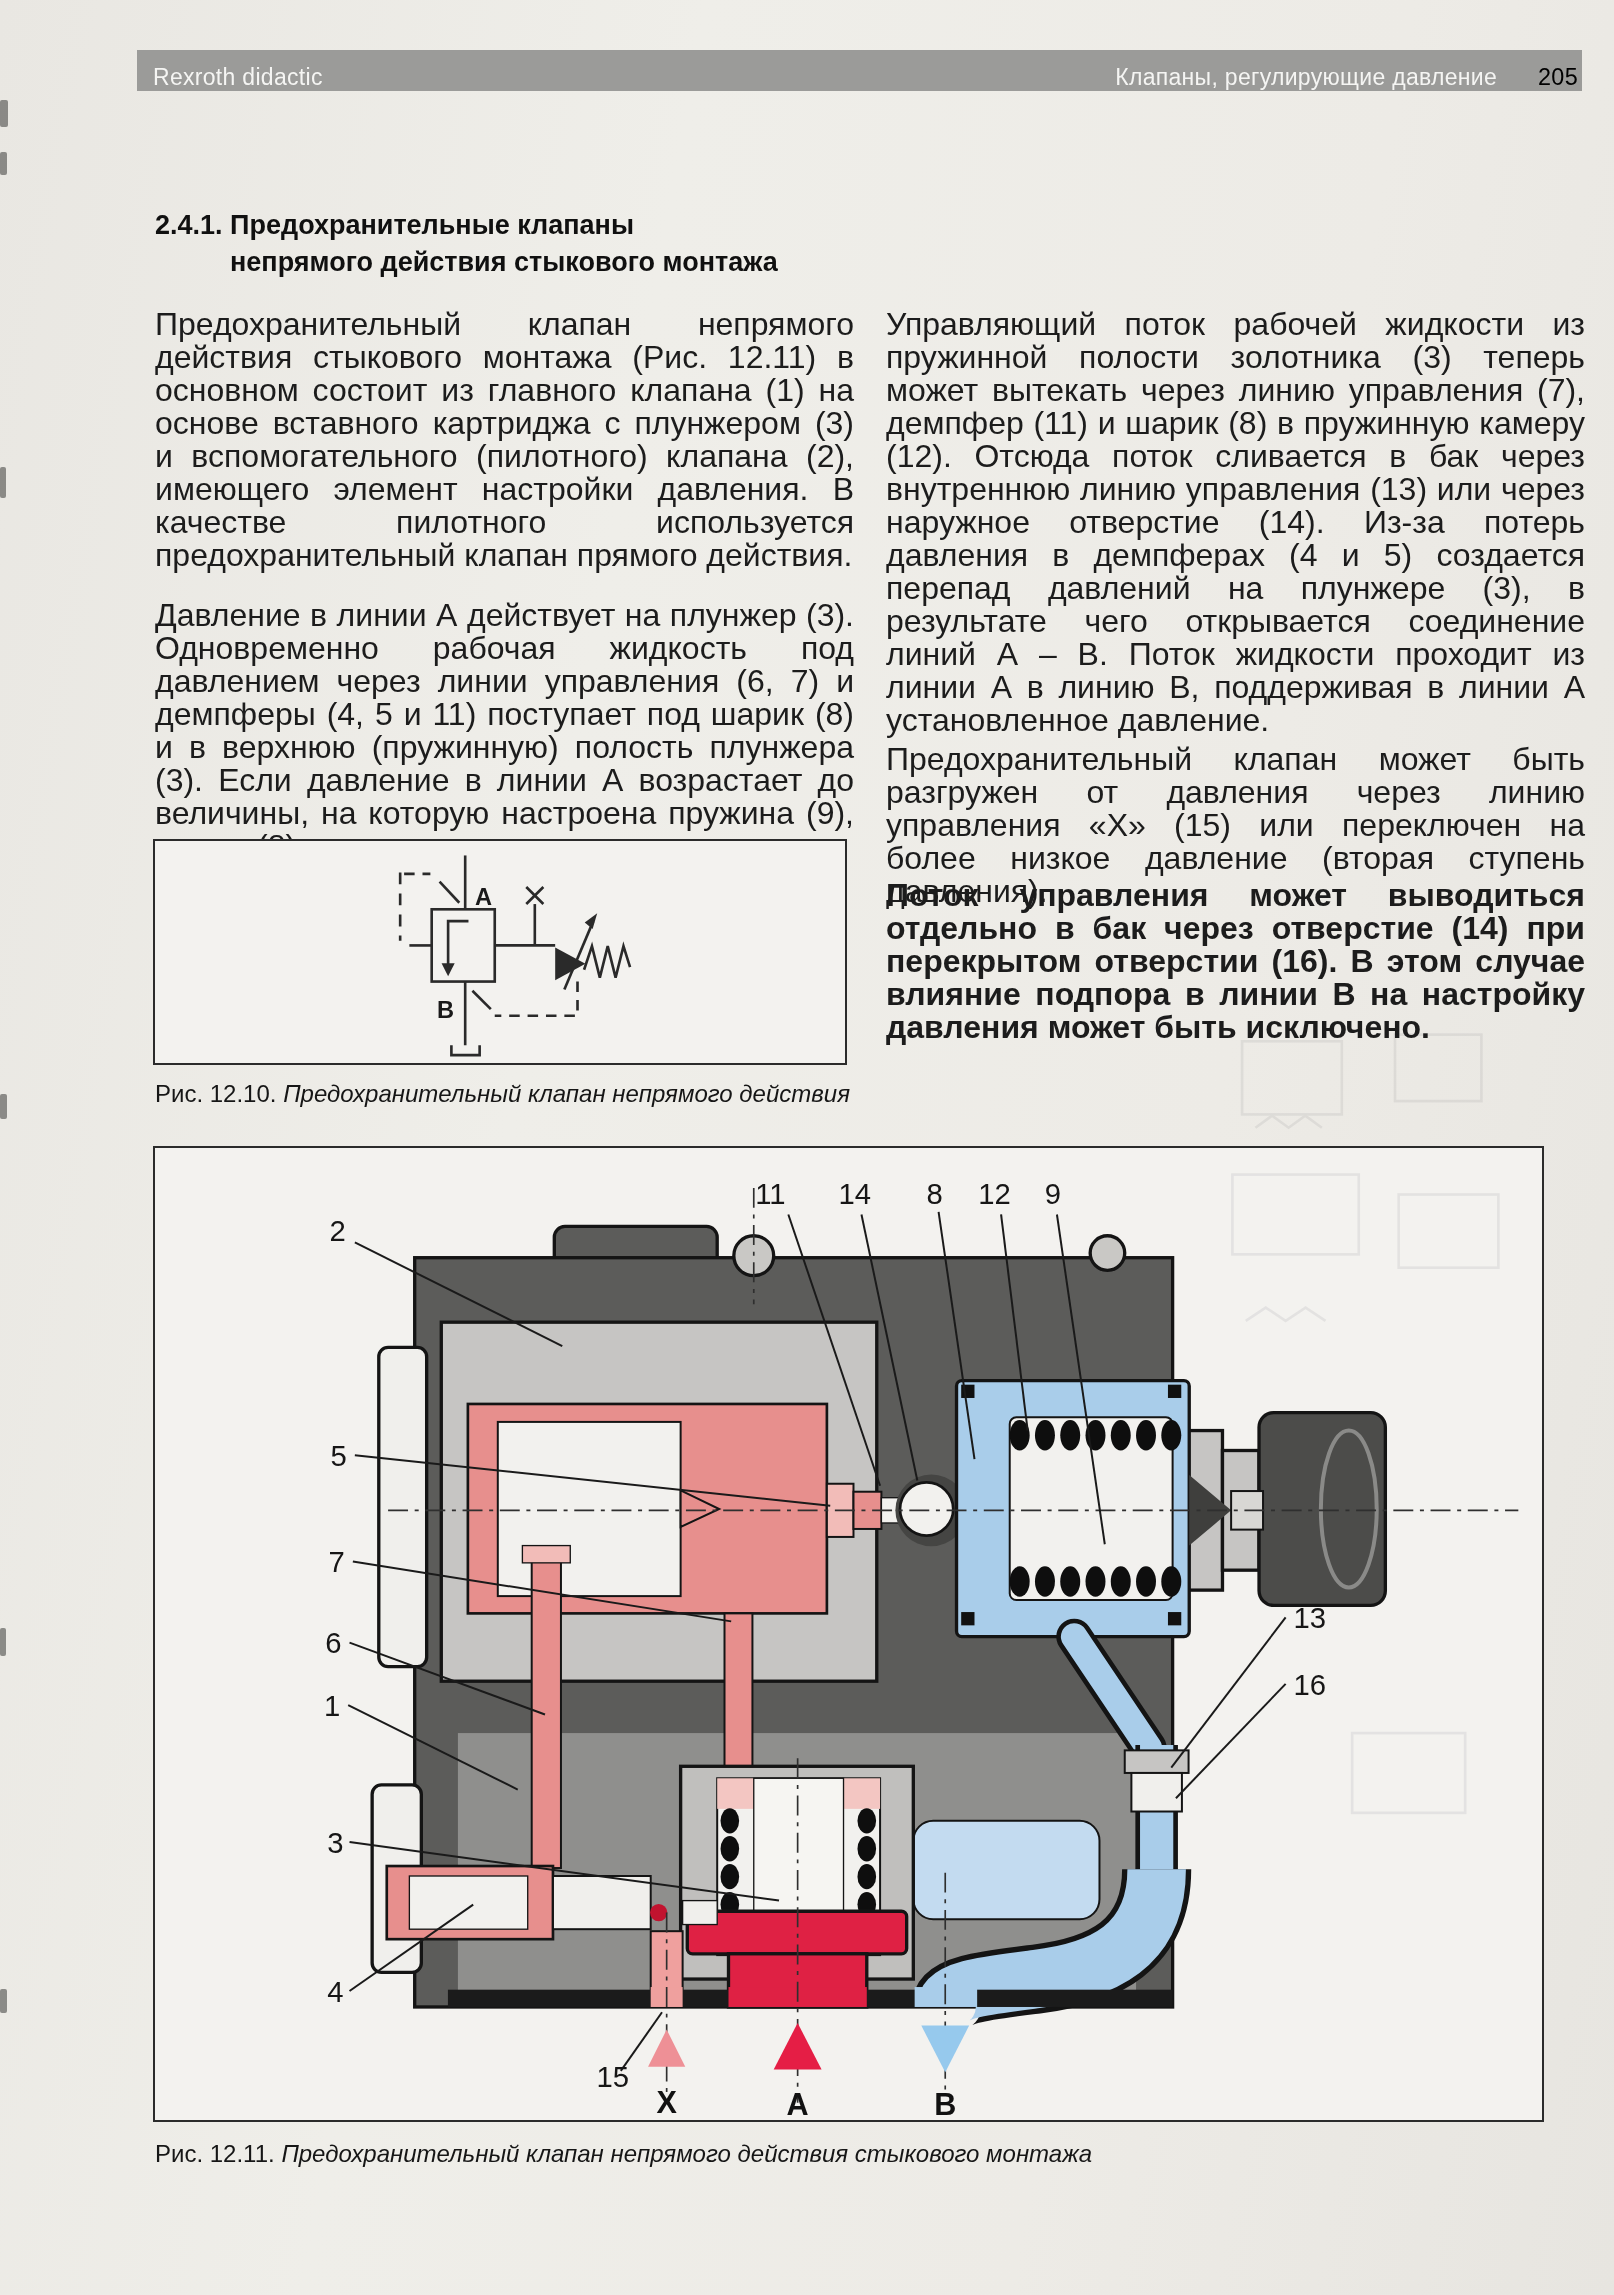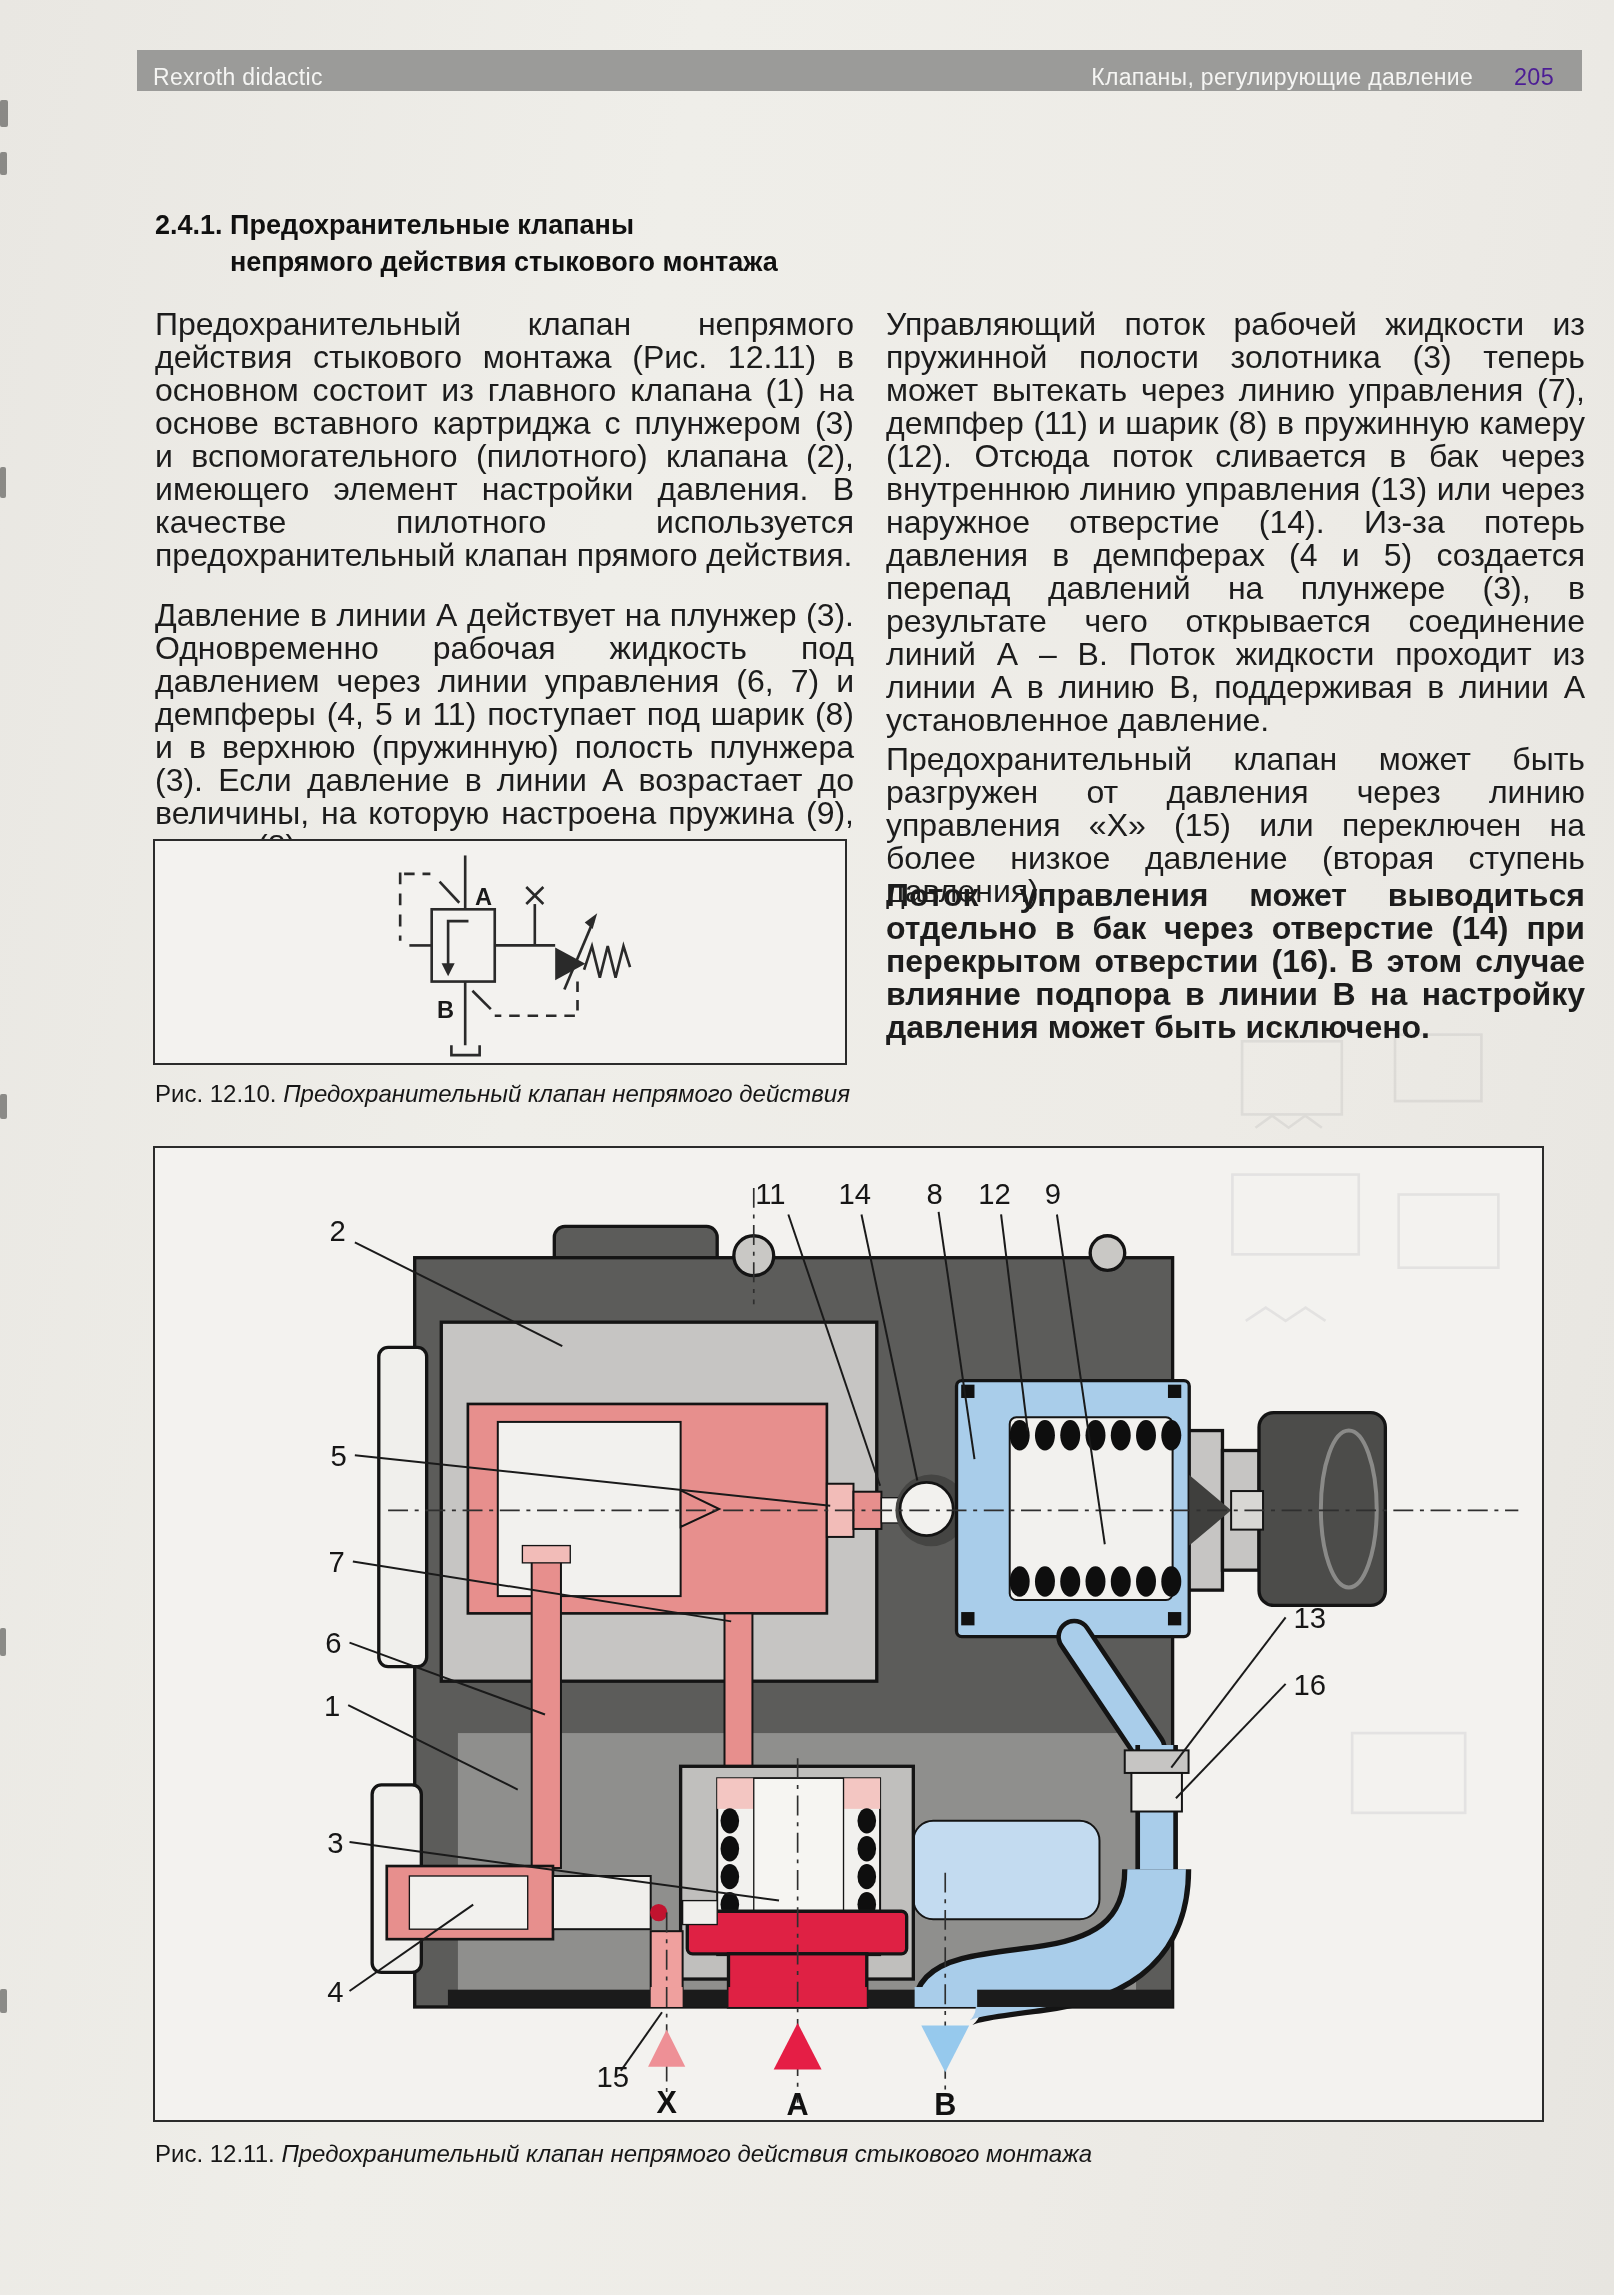--- a/index.html
+++ b/index.html
@@ -4,21 +4,21 @@
 <style>
   html,body{margin:0;padding:0;background:#4a4a4a;}
   .page{position:relative;width:1615px;height:2295px;overflow:hidden;
         background:linear-gradient(100deg,#e9e7e2 0%,#efeee9 35%,#edebe6 70%,#e7e5e0 100%);
         font-family:"Liberation Sans",sans-serif;color:#1d1d1d;}
   .bindmark{position:absolute;left:0;background:#3c3c3a;opacity:.55;border-radius:2px;}
   .hdr{position:absolute;left:137px;top:50px;width:1445px;height:41px;background:#9b9b99;
        display:flex;align-items:flex-end;color:#f5f5f3;font-size:23px;letter-spacing:0.3px;}
   .hdr-left{margin-left:16px;}
   .hdr-spacer{flex:1;}
-  .hdr-num{margin:0 28px 0 41px;font-size:23.4px;color:#4c1d95;}
+  .hdr-num{margin:0 4px 0 41px;font-size:23.4px;color:#000000;}
   .h1{position:absolute;left:155px;top:207px;width:734px;font-size:27px;font-weight:bold;
       line-height:37px;color:#101010;}
   .h1-l2{display:block;padding-left:75px;}
   .para{position:absolute;width:699px;font-size:32px;line-height:33px;text-align:justify;
         color:#1c1c1c;margin:0;}
   .figbox{position:absolute;background:#f3f2ef;border:2px solid #2b2b2b;box-sizing:border-box;}
   .cap{position:absolute;font-size:24px;line-height:33px;color:#161616;}
   .cap .cap-lab{font-style:normal;}
   .cap .cap-txt{font-style:italic;}
   svg text{font-family:"Liberation Sans",sans-serif;}

